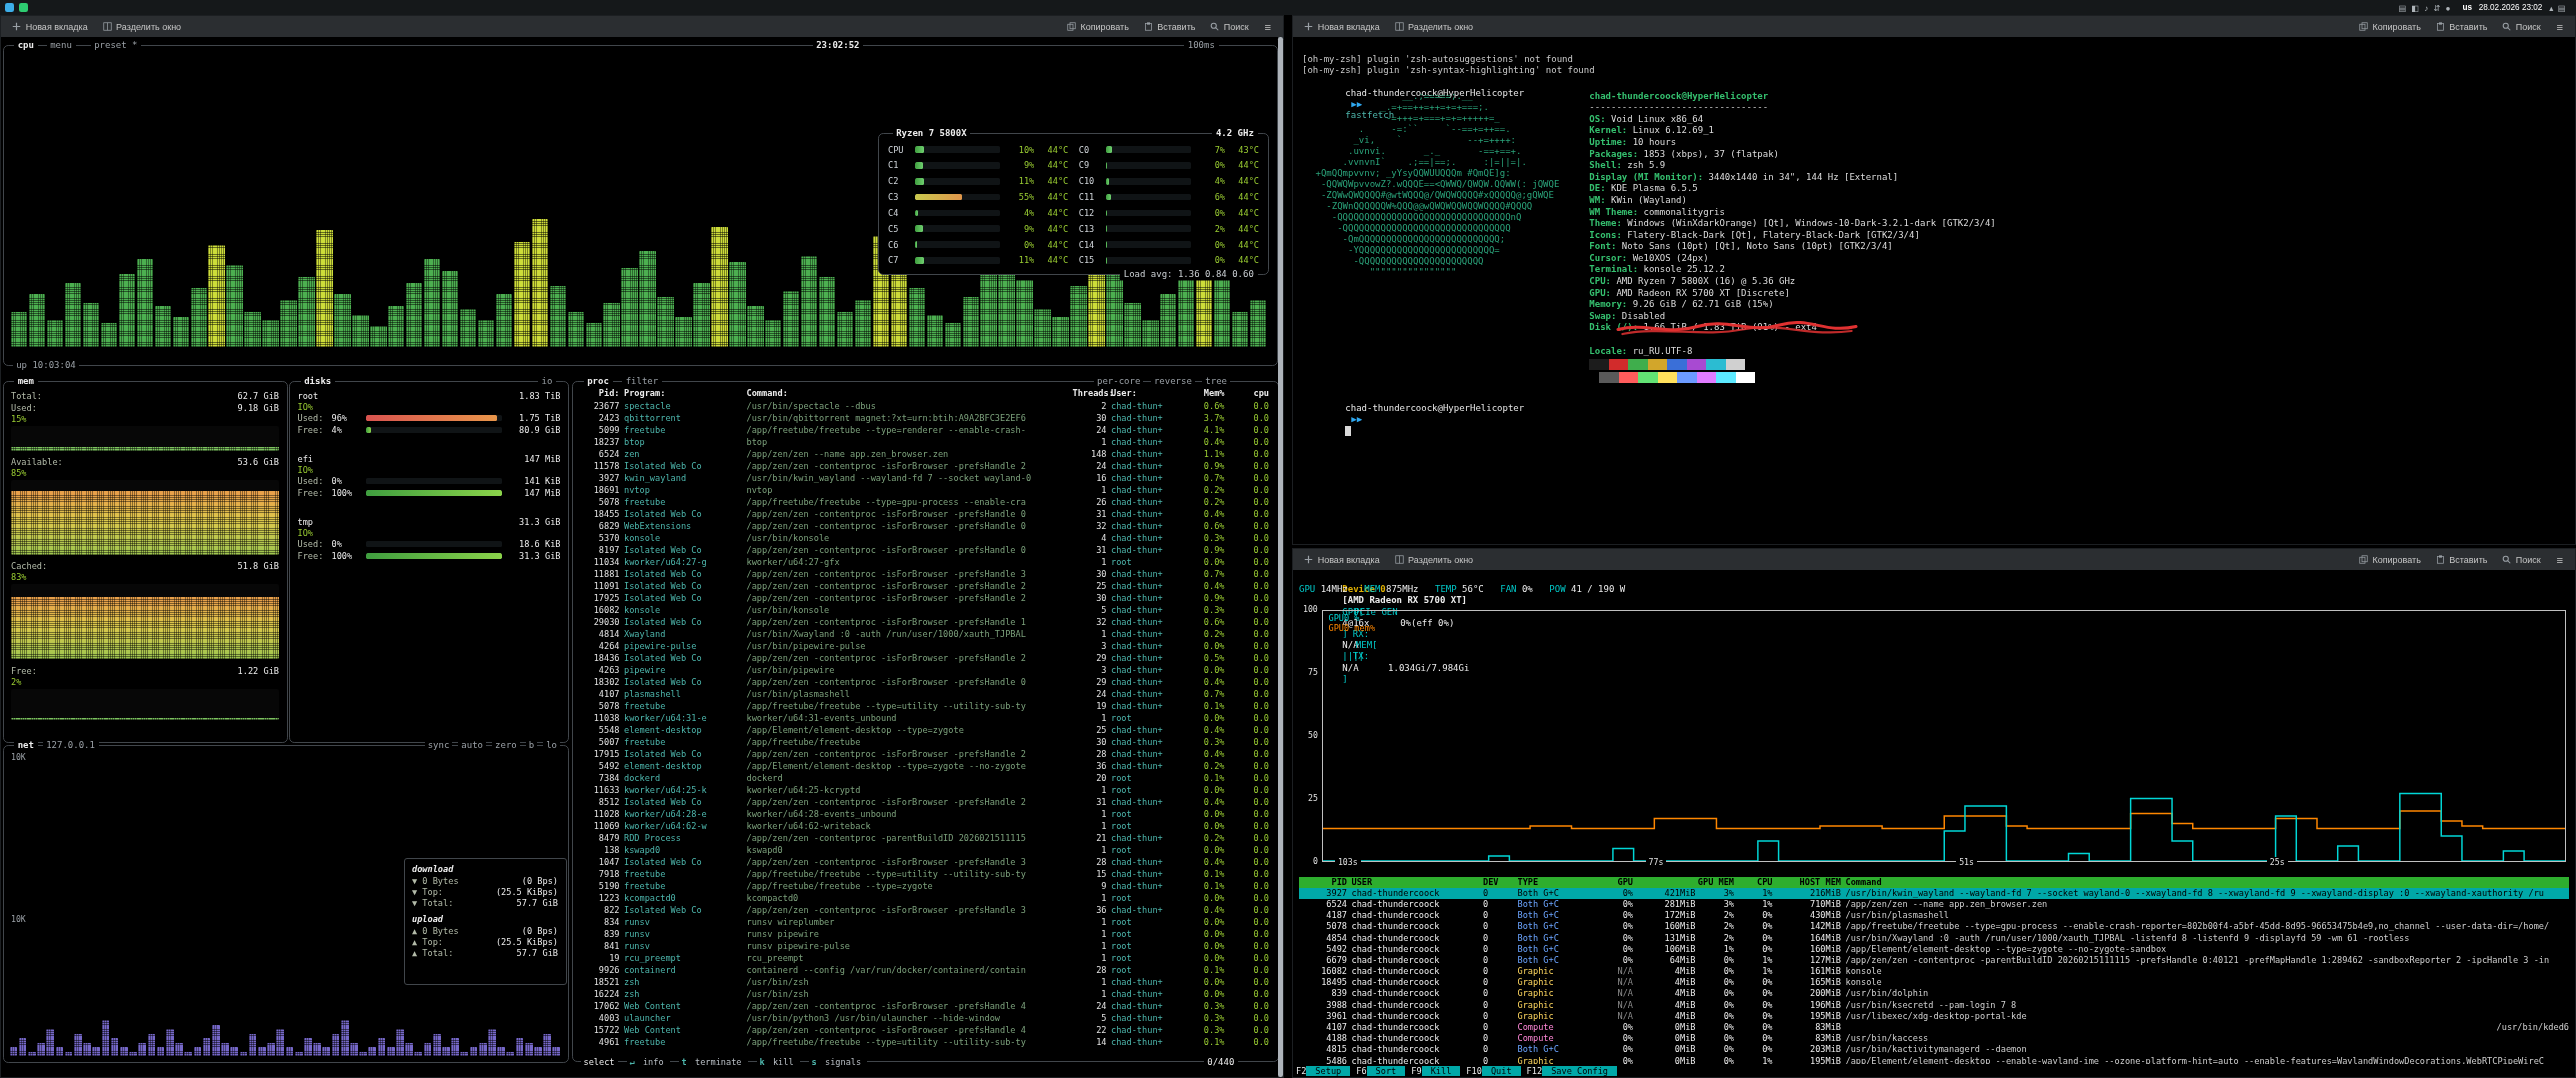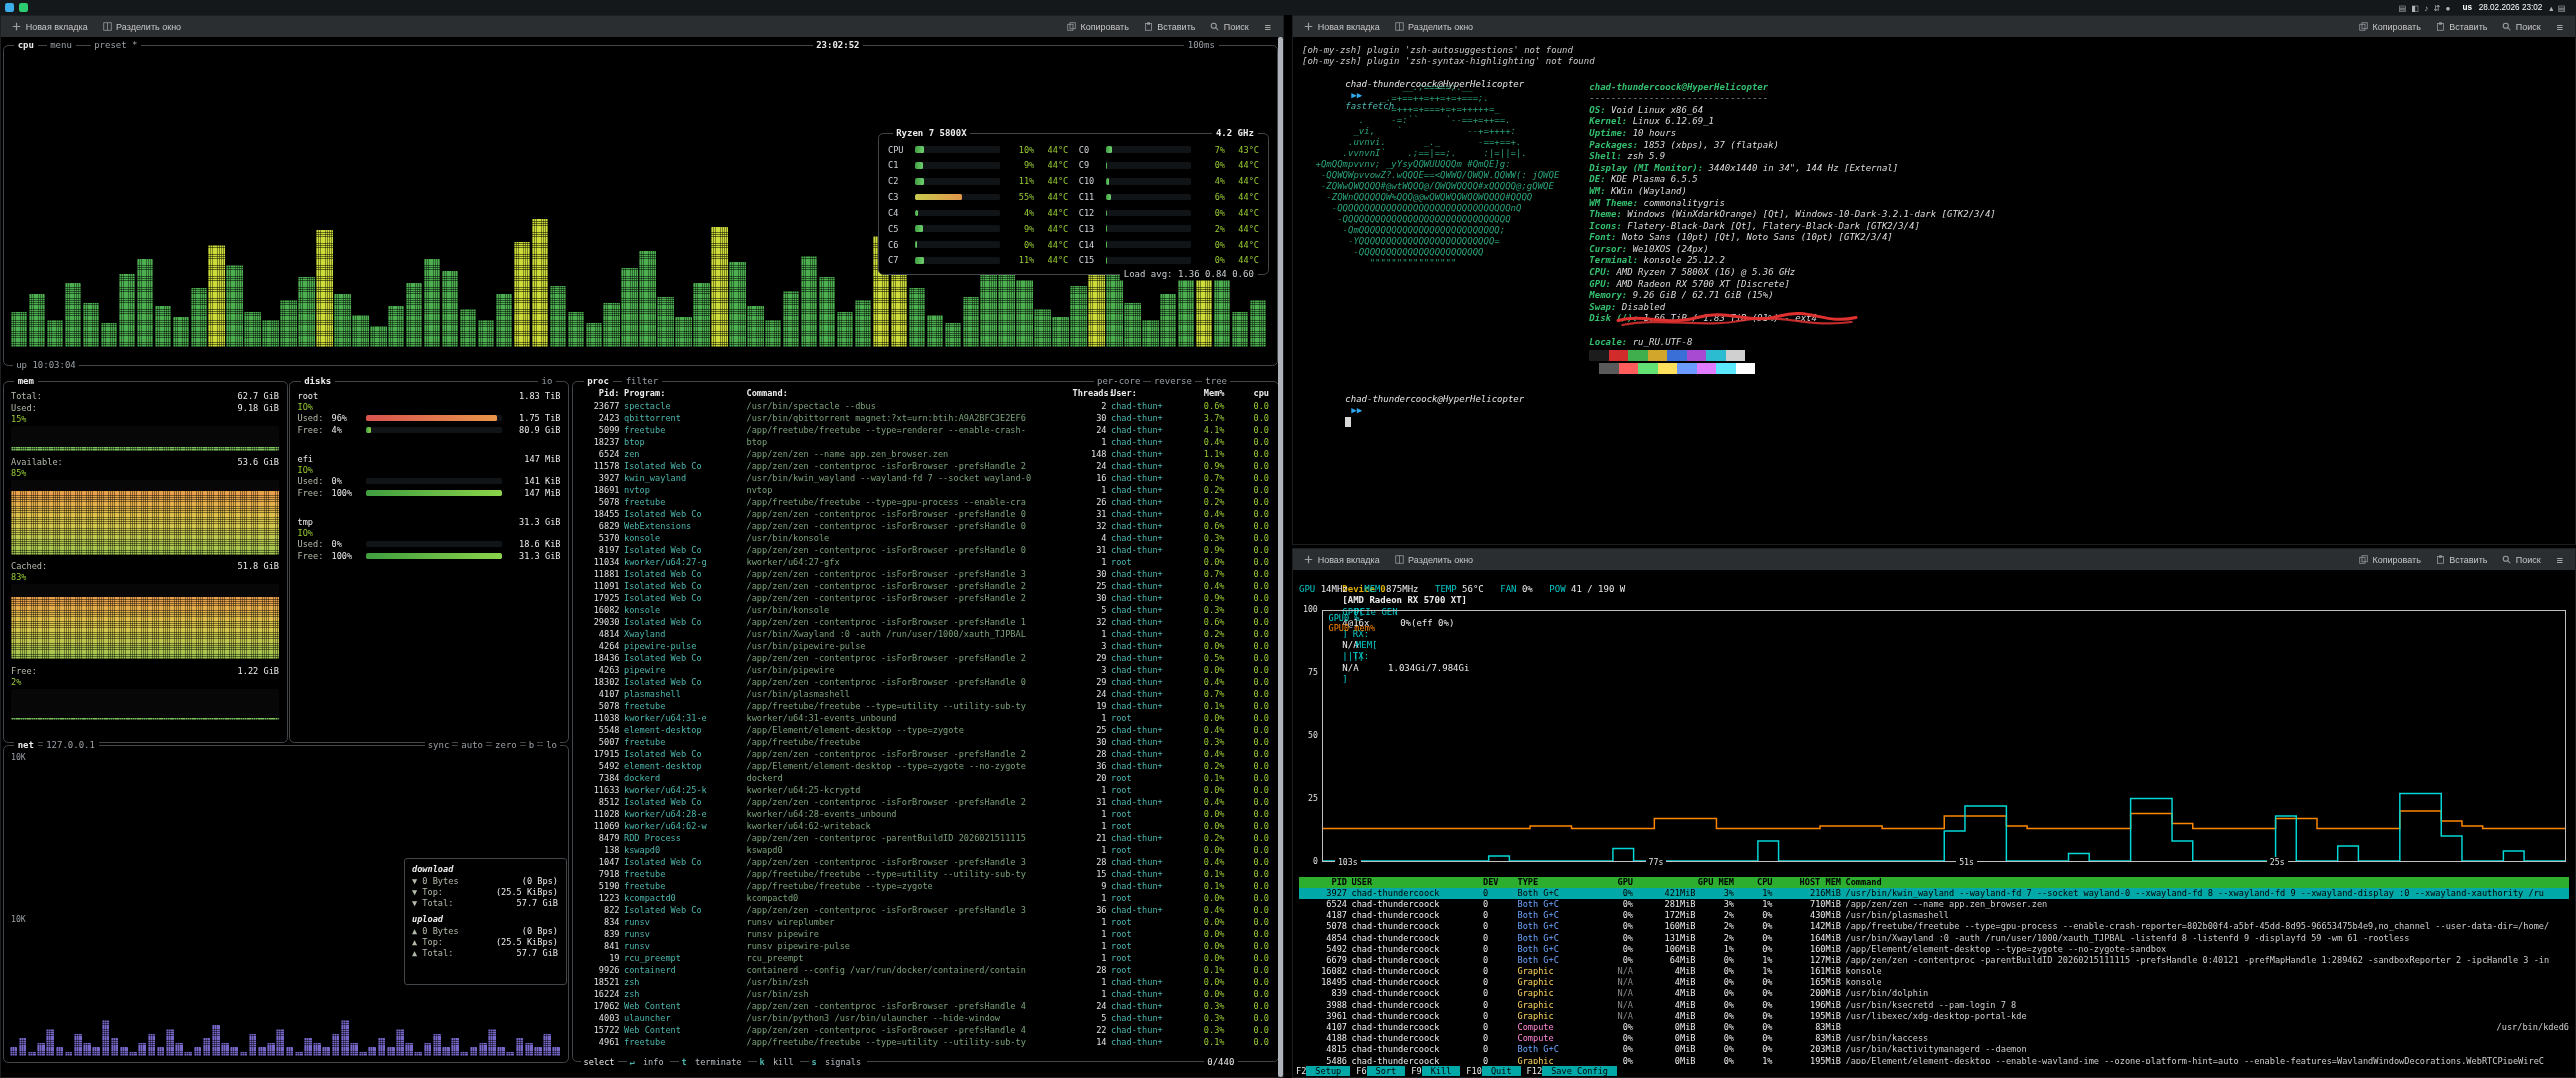--- a/index.html
+++ b/index.html
@@ -77,21 +77,21 @@
   #select-bar{position:absolute;left:7.5px;bottom:-6px;display:flex;gap:9px;z-index:2;}
   #select-bar span{background:#000;padding:0 3px;font-size:8.6px;}
   .sel-key{color:#4db6ac;}
   .sel-lab{color:#b9bfc5;}
   #net-btns{position:absolute;right:7.5px;top:-6px;display:flex;gap:6px;}
   #net-btns span{background:#000;padding:0 3px;font-size:9px;color:#9aa0a6;}
   .scrollbar{position:absolute;right:0;top:0;bottom:0;width:5.2px;background:#23282c;}
   .scroll-thumb{position:absolute;left:0;right:0;top:0;height:100%;background:#aeb4ba;border-radius:2.2px;}
 
   
-  .term-pad{padding:8px 9px;box-sizing:border-box;font-style:italic;}
+  .term-pad{padding:17px 9px;box-sizing:border-box;}
   .tline{height:11.2px;line-height:11.2px;font-size:9px;white-space:pre;}
   .err{color:#c9c9c9;}
   .phost{color:#e6e6e6;}
   .parrow{color:#2fa8f0;font-weight:bold;margin:0 6px;}
   .pcmd{color:#4db6ac;}
   #ff-wrap{display:flex;gap:30px;padding-left:13.5px;margin-top:3px;}
   #ff-logo{margin:0;font-size:9px;line-height:11px;color:#2aa37a;white-space:pre;}
   #ff-info{position:relative;font-size:9px;}
   .ff-line{height:11.6px;line-height:11.6px;white-space:pre;}
   .ff-label{color:#35c06f;font-weight:bold;}

